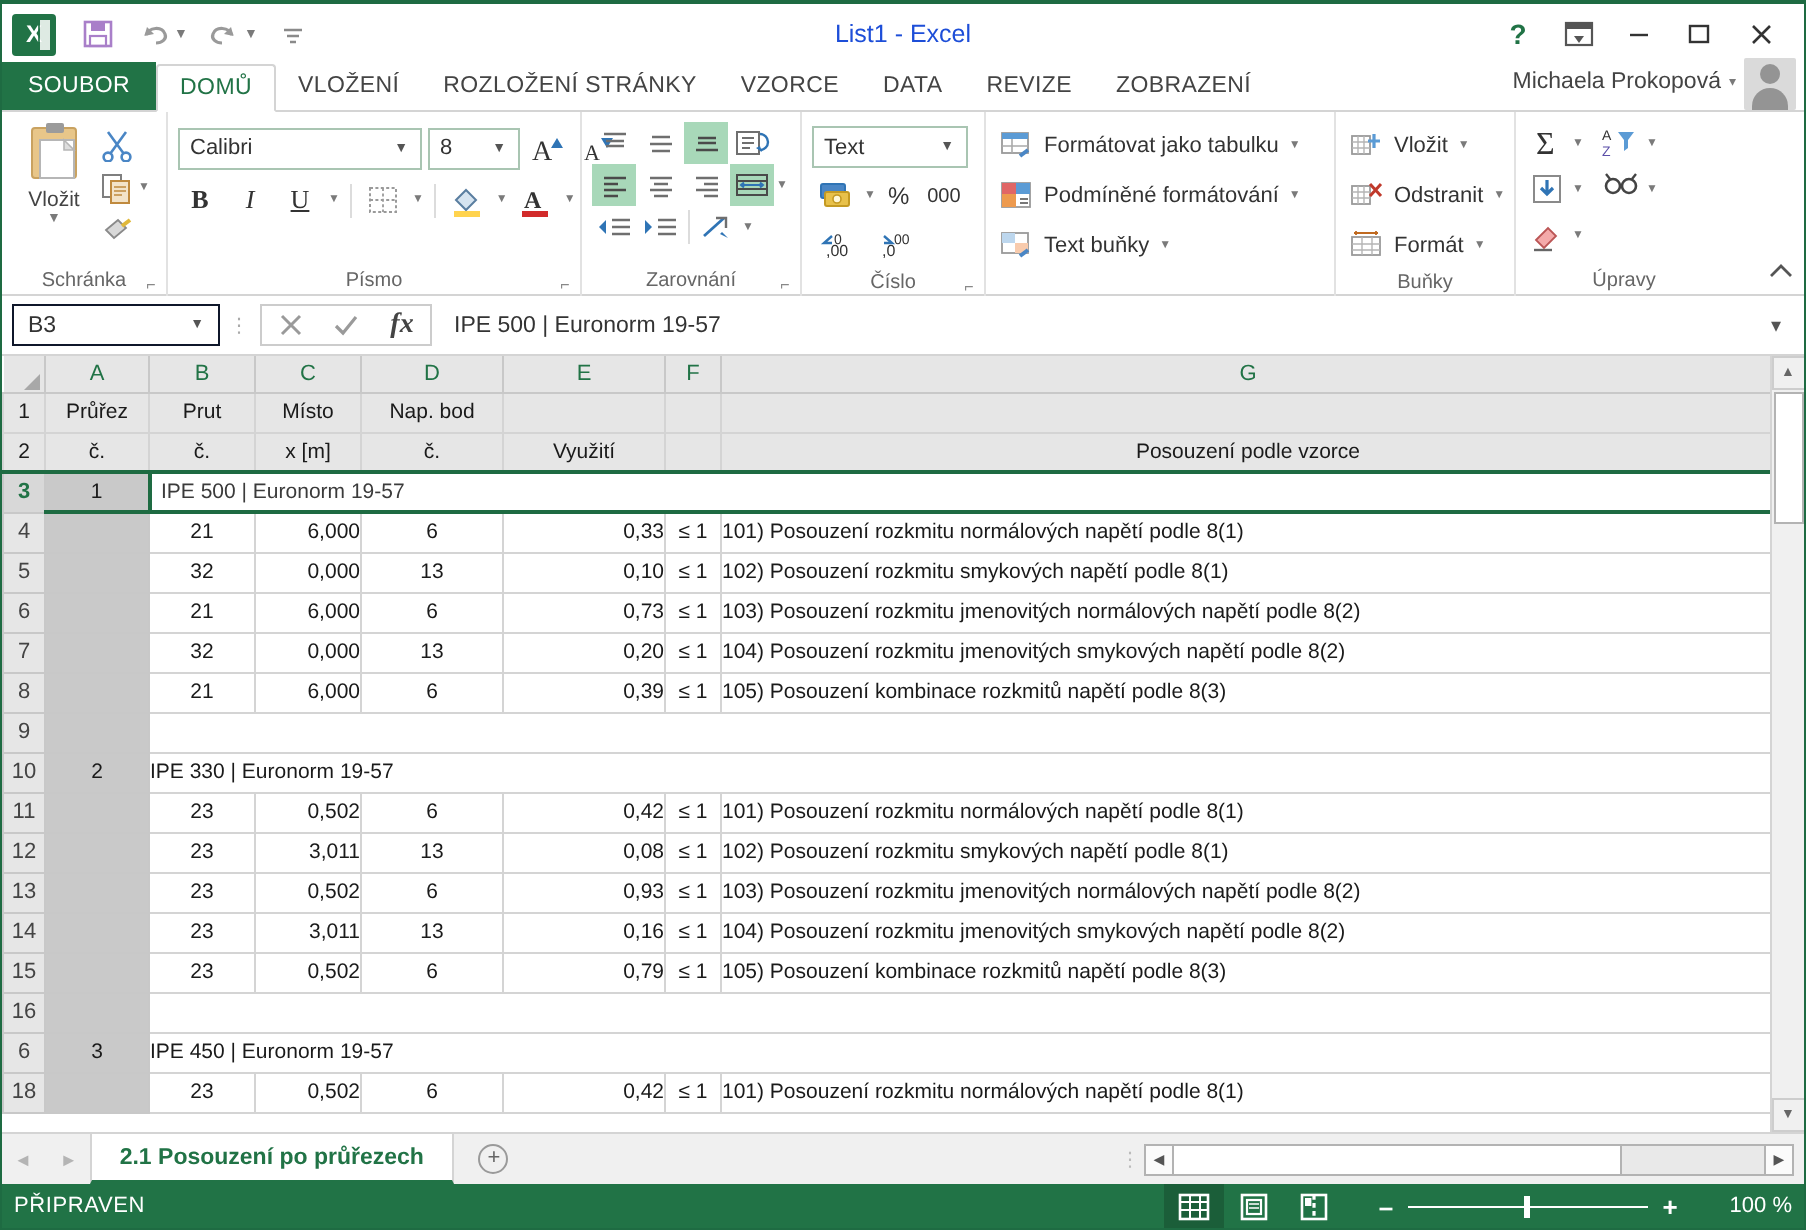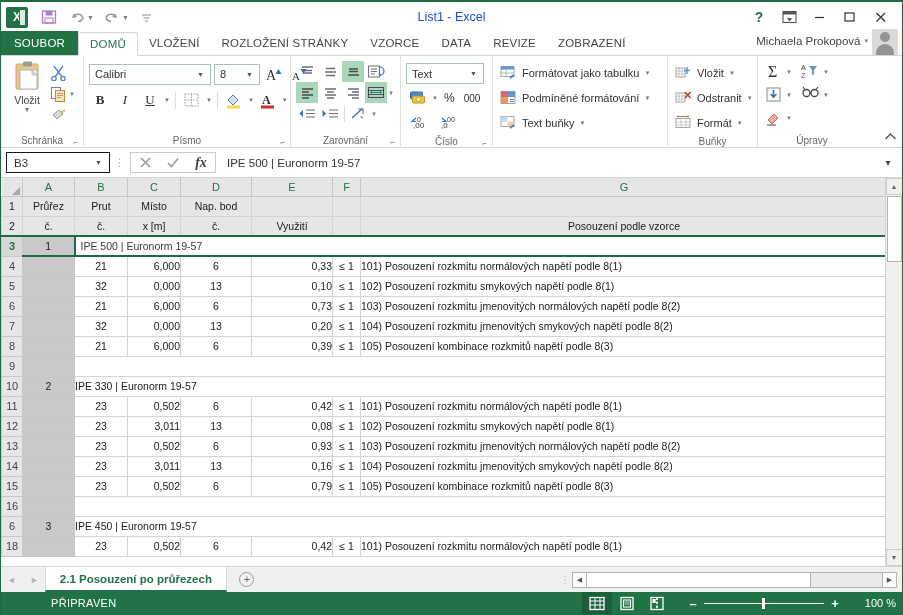--- a/index.html
+++ b/index.html
@@ -171,21 +171,21 @@
   .hscroll { width:325px; display:flex; align-items:center; margin-right:5px;}
   .hs-arrow { width:15px; height:16px; border:1px solid #b3b3b3; background:#fbfbfb;
               display:flex; align-items:center; justify-content:center; font-size:7px; color:#555;}
   .hs-track { flex:1; height:16px; border-top:1px solid #b3b3b3; border-bottom:1px solid #b3b3b3;
               background:#e9e9e9; display:flex;}
   .hs-thumb { width:224px; background:#fff; border-right:1px solid #b3b3b3;}
 
   
   .status { height:22px; flex:none; background:#217346; color:#fff; display:flex;
             align-items:center; font-size:11px; padding:0 6px; }
-  .status-left { letter-spacing:.3px;margin-left:44px; }
+  .status-left { letter-spacing:.3px; }
   .status-right { margin-left:auto; display:flex; align-items:center; gap:0;}
   .viewbtn { width:30px; height:22px; display:flex; align-items:center; justify-content:center;}
   .viewbtn.on { background:#1b5e39; }
   .zoomctl { display:flex; align-items:center; gap:0; margin-left:12px; }
   .zminus,.zplus { width:18px; text-align:center; font-size:13px; font-weight:bold;}
   .ztrack { width:120px; height:1px; background:#fff; position:relative; margin:0 2px;}
   .zthumb { position:absolute; left:58px; top:-5px; width:3px; height:11px; background:#fff;}
   .zlabel { margin-left:12px; font-size:11px; min-width:40px; text-align:right;}
 </style>
 </head>

